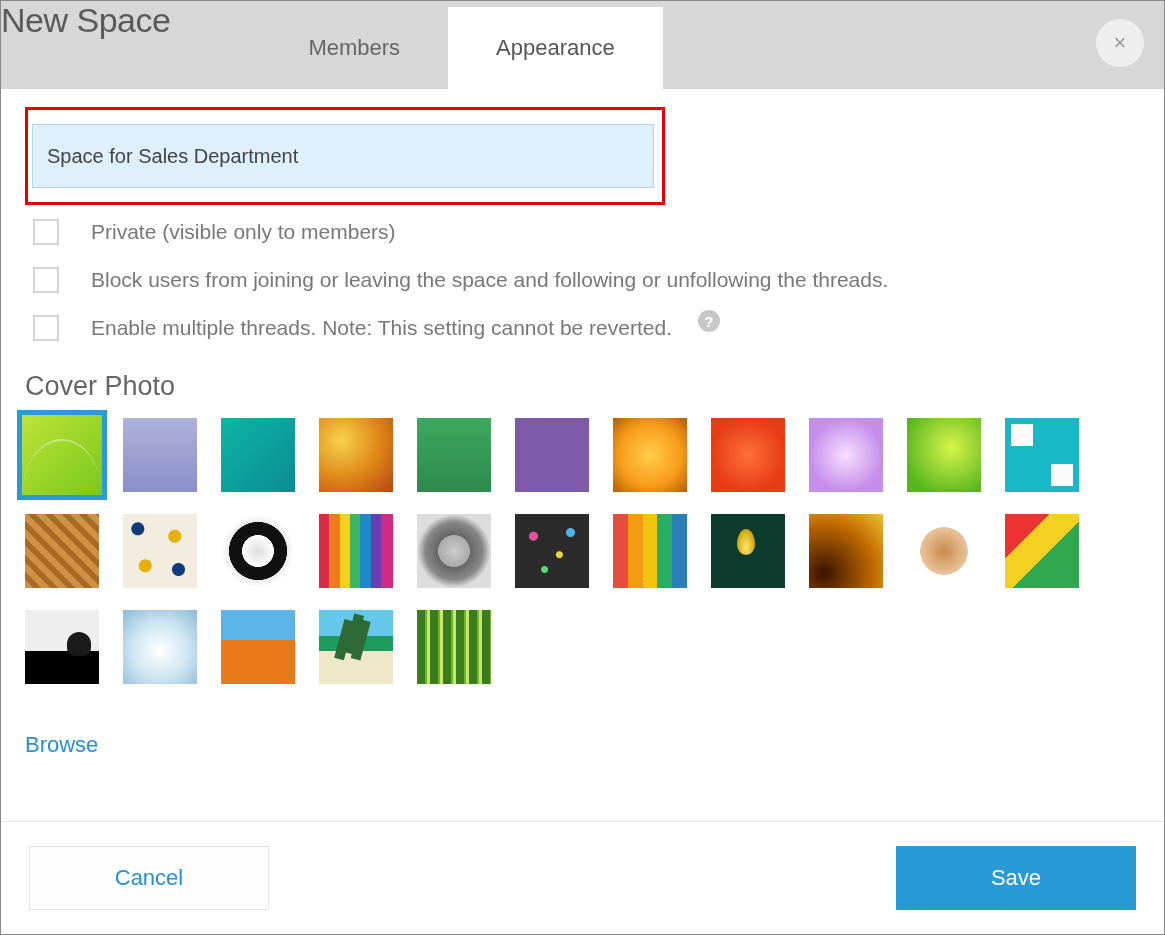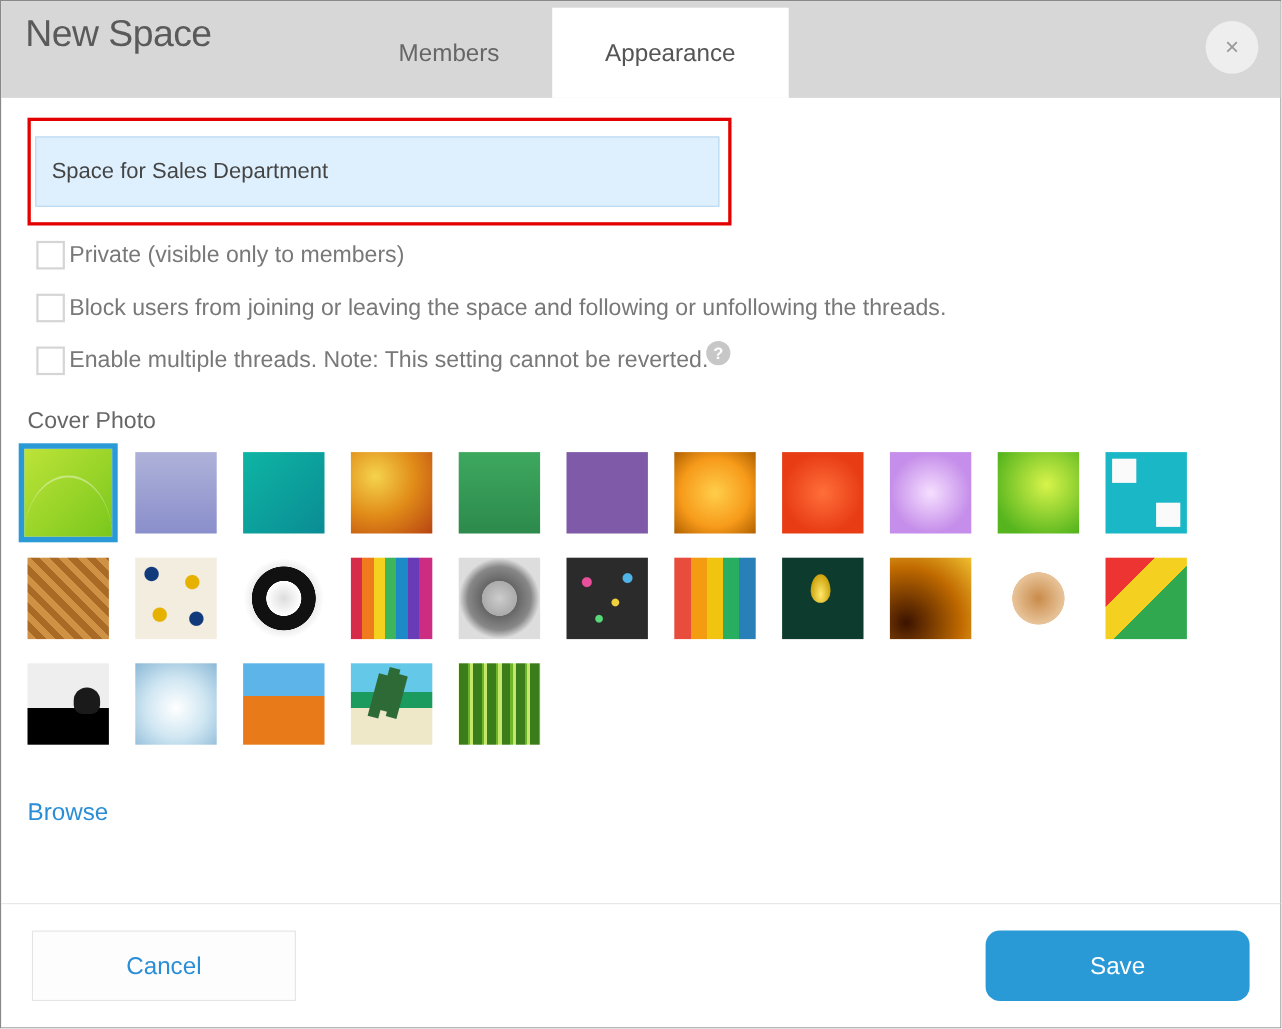--- a/index.html
+++ b/index.html
@@ -14,24 +14,22 @@
     height: 935px;
     border: 1px solid #888;
     position: relative;
     display: flex;
     flex-direction: column;
   }
   .header {
     background: #d7d7d7;
     height: 88px;
     display: flex;
-    align-items: center;
-    padding-left: 22px;
+    align-items: flex-start;
     position: relative;
-    gap: 32px;
   }
   .title {
     font-size: 34px;
     font-weight: 300;
     color: #5a5a5a;
     margin-bottom: 28px;
     margin-right: 90px;
     letter-spacing: -0.5px;
   }
   .tabs {
@@ -90,21 +88,21 @@
     background: #def0fd;
     font-size: 20px;
     font-weight: 300;
     color: #444;
     padding: 12px 14px;
     outline: none;
   }
   .check-row {
     display: flex;
     align-items: center;
-    gap: 4px;
+    gap: 32px;
     margin: 10px 0 22px 8px;
     font-size: 21px;
     font-weight: 300;
     color: #787878;
   }
   .chk {
     width: 26px;
     height: 26px;
     border: 2px solid #d5d5d5;
     background: #fff;
@@ -120,21 +118,21 @@
     color: #fff;
     font-size: 15px;
     font-weight: bold;
     align-items: center;
     justify-content: center;
     margin-left: -6px;
     margin-top: -14px;
     cursor: pointer;
   }
   .section-title {
-    font-size: 21px;
+    font-size: 27px;
     font-weight: 300;
     color: #666;
     margin: 30px 0 16px 0;
   }
   .thumb-grid {
     display: flex;
     flex-wrap: wrap;
     gap: 22px 24px;
     max-width: 1080px;
   }
@@ -227,21 +225,20 @@
   .btn-cancel {
     background: #fdfdfd;
     border: 1px solid #e4e4e4;
     color: #2a8ed6;
     min-width: 240px;
   }
   .btn-save {
     background: #2a9ad6;
     color: #fff;
     min-width: 240px;
-    border-radius: 13px;
   }
   
   .body-scroll::-webkit-scrollbar { width: 18px; }
   .body-scroll::-webkit-scrollbar-track { background: #f1f1f1; }
   .body-scroll::-webkit-scrollbar-thumb { background: #c4c4c4; }
 </style>
 </head>
 <body>
 
 <div class="dialog">

